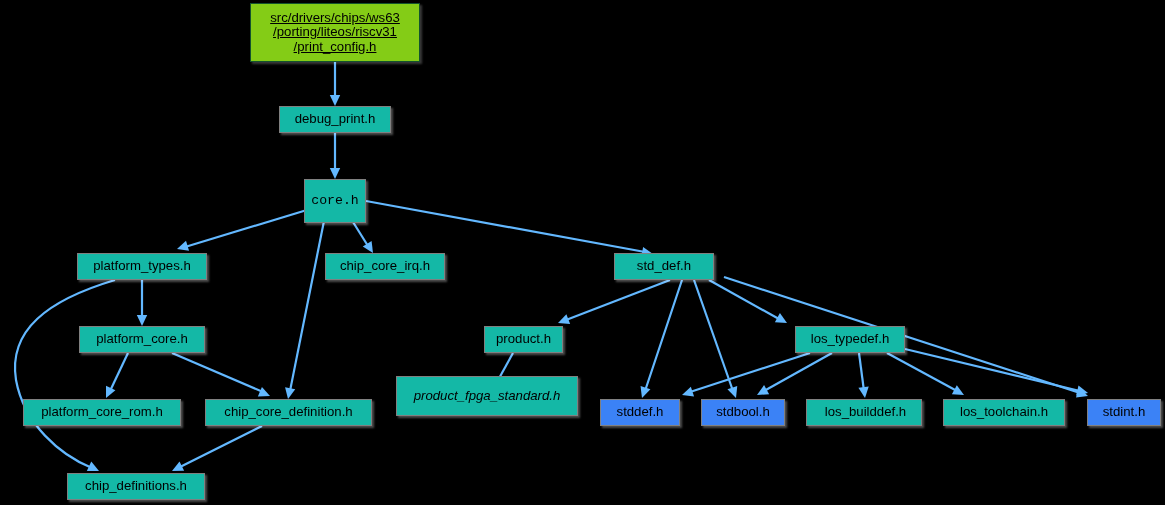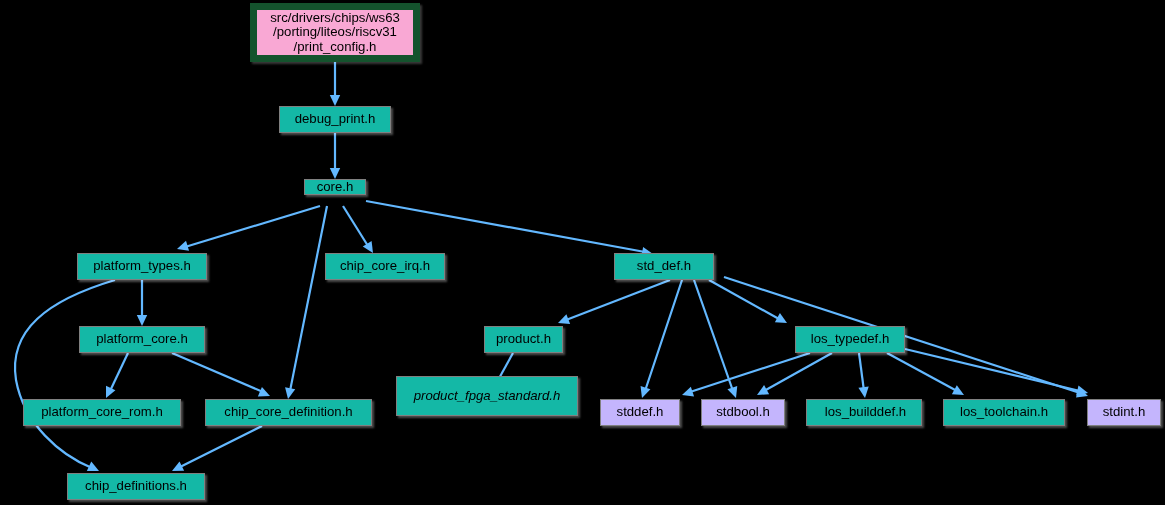--- a/index.html
+++ b/index.html
@@ -43,26 +43,27 @@
     color: #000000;
     font-size: 13.2px;
     line-height: 14.5px;
     letter-spacing: 0px;
     white-space: pre-line;
     box-shadow: 2px 2px 2px rgba(255,255,255,0.30);
     cursor: pointer;
     padding: 0 5px;
   }
   .node.fill-gray {
-    background: #c4b5fd;
+    background: #3b82f6;
   }
   .node.root {
-    background: #f9a8d4;
-    border: 7px solid #14532d;
+    background: #84cc16;
+    border: 1px solid #14532d;
     box-shadow: 2px 2px 2px rgba(255,255,255,0.22);
+    text-decoration: underline;
   }
   .node-label {
     display: block;
     width: 100%;
   }
 </style>
 </head>
 <body style="background: rgb(0, 0, 0);">
 
 <div id="graph-root" style="background: rgb(0, 0, 0);">
@@ -112,21 +113,21 @@
       <polygon points="964,395 951.8517346016846,394.322026687772 956.8134904761765,385.18195127003366" fill="#63b8ff"></polygon>
       <path d="M905,349 L1080,391" fill="none" stroke="#63b8ff" stroke-width="2.2"></path>
       <polygon points="1088,393 1076.0902011695741,395.48931553218654 1078.51727644563,385.3764867684647" fill="#63b8ff"></polygon>
     </svg>
 
   <div id="node-layer">
       <div class="node root" title="src/drivers/chips/ws63/porting/liteos/riscv31/print_config.h" style="left: 250px; top: 3px; width: 170px; height: 59px;"><span class="node-label">src/drivers/chips/ws63
 /porting/liteos/riscv31
 /print_config.h</span></div>
       <div class="node" title="debug_print.h" style="left: 279px; top: 106px; width: 112px; height: 27px;"><span class="node-label">debug_print.h</span></div>
-      <div class="node" title="core.h" style="left: 304px; top: 179px; width: 62px; height: 16px;"><span class="node-label">core.h</span></div>
+      <div class="node" title="core.h" style="left: 304px; top: 179px; width: 62px; height: 44px; font-family: Liberation Mono, monospace;"><span class="node-label">core.h</span></div>
       <div class="node" title="platform_types.h" style="left: 77px; top: 253px; width: 130px; height: 27px;"><span class="node-label">platform_types.h</span></div>
       <div class="node" title="chip_core_irq.h" style="left: 325px; top: 253px; width: 120px; height: 27px;"><span class="node-label">chip_core_irq.h</span></div>
       <div class="node" title="std_def.h" style="left: 614px; top: 253px; width: 100px; height: 27px;"><span class="node-label">std_def.h</span></div>
       <div class="node" title="platform_core.h" style="left: 79px; top: 326px; width: 126px; height: 27px;"><span class="node-label">platform_core.h</span></div>
       <div class="node" title="product.h" style="left: 484px; top: 326px; width: 79px; height: 27px;"><span class="node-label">product.h</span></div>
       <div class="node" title="los_typedef.h" style="left: 795px; top: 326px; width: 110px; height: 27px;"><span class="node-label">los_typedef.h</span></div>
       <div class="node" title="platform_core_rom.h" style="left: 23px; top: 399px; width: 158px; height: 27px;"><span class="node-label">platform_core_rom.h</span></div>
       <div class="node" title="chip_core_definition.h" style="left: 205px; top: 399px; width: 167px; height: 27px;"><span class="node-label">chip_core_definition.h</span></div>
       <div class="node" title="product_fpga_standard.h" style="left: 396px; top: 376px; width: 182px; height: 40px; font-style: italic;"><span class="node-label">product_fpga_standard.h</span></div>
       <div class="node fill-gray" title="stddef.h" style="left: 600px; top: 399px; width: 80px; height: 27px;"><span class="node-label">stddef.h</span></div>

